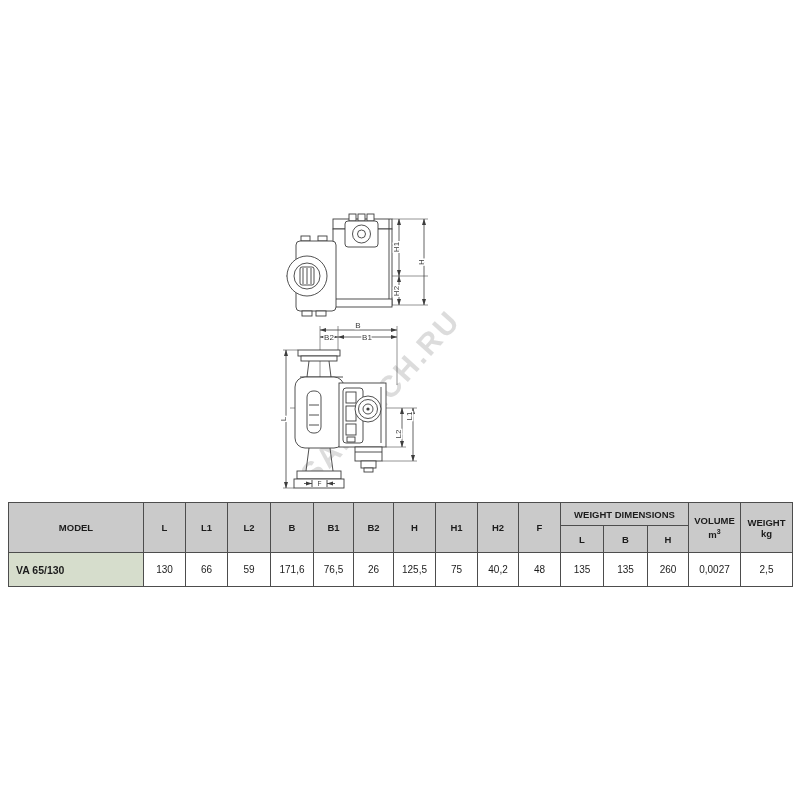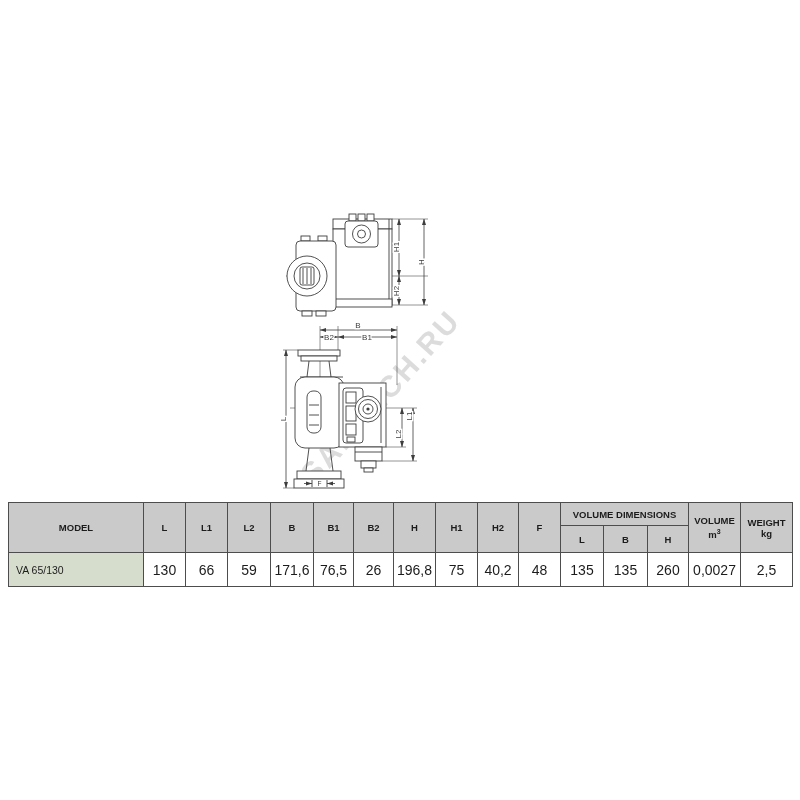--- a/index.html
+++ b/index.html
@@ -17,22 +17,22 @@
   svg text.wm{font-size:30px;font-weight:bold;letter-spacing:2.5px;fill:#c6c6c6;
               fill-opacity:0.62;text-anchor:middle;}
   .table-wrap{position:absolute;left:8px;top:502px;width:784px;}
   table.spec{border-collapse:collapse;table-layout:fixed;width:784px;
              font-family:"Liberation Sans", sans-serif;color:#1c1c1c;}
   table.spec th, table.spec td{border:1px solid #4d4d4d;text-align:center;vertical-align:middle;
              padding:0;overflow:hidden;}
   table.spec th{background:#cacaca;font-size:9.5px;font-weight:bold;line-height:11px;}
   tr.r1 th{height:22px;}
   tr.r2 th{height:26px;}
-  tr.data td{height:33px;background:#ffffff;font-size:14px;font-weight:400;}
-  tr.data td.model{background:#d6ddcc;text-align:left;padding-left:7px;font-size:10.5px;font-weight:normal;}
+  tr.data td{height:33px;background:#ffffff;font-size:10px;font-weight:400;}
+  tr.data td.model{background:#d6ddcc;text-align:left;padding-left:7px;font-size:10.5px;font-weight:bold;}
   th.model-h{font-size:10px;}
   th sup{font-size:7px;}
 </style>
 </head>
 <body>
 
 <div class="stage">
 
   <svg class="drawing" width="800" height="800" viewBox="0 0 800 800">
     <defs>
@@ -174,21 +174,21 @@
           <th rowspan="2">L</th>
           <th rowspan="2">L1</th>
           <th rowspan="2">L2</th>
           <th rowspan="2">B</th>
           <th rowspan="2">B1</th>
           <th rowspan="2">B2</th>
           <th rowspan="2">H</th>
           <th rowspan="2">H1</th>
           <th rowspan="2">H2</th>
           <th rowspan="2">F</th>
-          <th colspan="3">VOLUME DIMENSIONS</th>
+          <th colspan="3">WEIGHT DIMENSIONS</th>
           <th rowspan="2">
             <span>VOLUME</span><br>
             <span><span>m</span><sup>3</sup></span>
           </th>
           <th rowspan="2">
             <span>WEIGHT</span><br>
             <span>kg</span>
           </th>
         </tr>
         <tr class="r2">
@@ -197,21 +197,21 @@
           <th>H</th>
         </tr>
         <tr class="data">
           <td class="model">VA 65/130</td>
           <td>130</td>
           <td>66</td>
           <td>59</td>
           <td>171,6</td>
           <td>76,5</td>
           <td>26</td>
-          <td>196,8</td>
+          <td>125,5</td>
           <td>75</td>
           <td>40,2</td>
           <td>48</td>
           <td>135</td>
           <td>135</td>
           <td>260</td>
           <td>0,0027</td>
           <td>2,5</td>
         </tr>
       </tbody>

